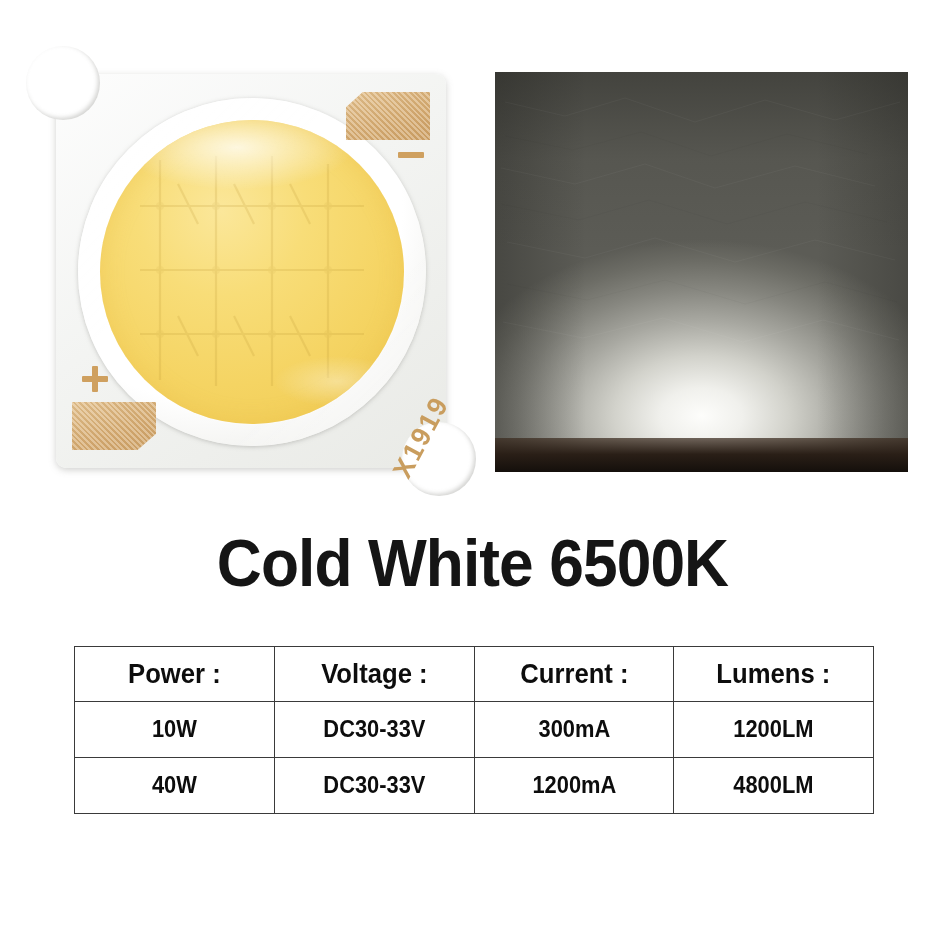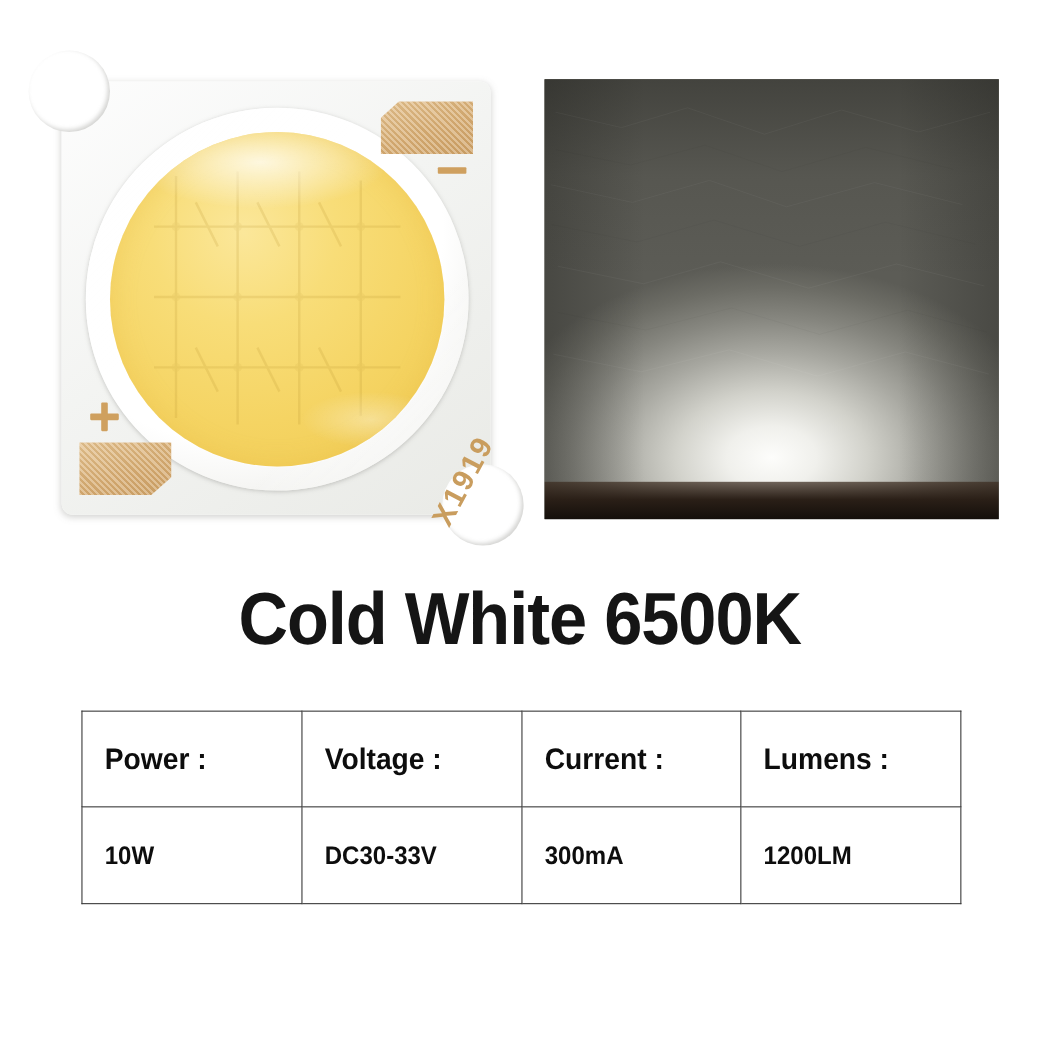--- a/index.html
+++ b/index.html
@@ -236,26 +236,26 @@
     position: absolute;
     left: 74px;
     top: 646px;
     width: 800px;
     border-collapse: collapse;
     table-layout: fixed;
   }
   .spec-table td,
   .spec-table th {
     border: 1.6px solid #3a3a3a;
-    text-align: left;
+    text-align: center;
     vertical-align: middle;
     font-family: "Liberation Sans Narrow", "Liberation Sans", sans-serif;
     font-weight: 700;
     color: #0d0d0d;
-    padding: 16px;
+    padding: 0;
   }
   .spec-table th {
     height: 54px;
     font-size: 27px;
   }
   .spec-table td {
     height: 55px;
     font-size: 23px;
   }
   .spec-table .cell-inner {
@@ -360,14 +360,28 @@
       <td>
           <span class="cell-inner">DC30-33V</span>
         </td>
       <td>
           <span class="cell-inner">300mA</span>
         </td>
       <td>
           <span class="cell-inner">1200LM</span>
         </td>
     </tr>
+    <tr>
+      <td>
+          <span class="cell-inner">40W</span>
+        </td>
+      <td>
+          <span class="cell-inner">DC30-33V</span>
+        </td>
+      <td>
+          <span class="cell-inner">1200mA</span>
+        </td>
+      <td>
+          <span class="cell-inner">4800LM</span>
+        </td>
+    </tr>
   </tbody>
 </table>
 
 </body></html>

